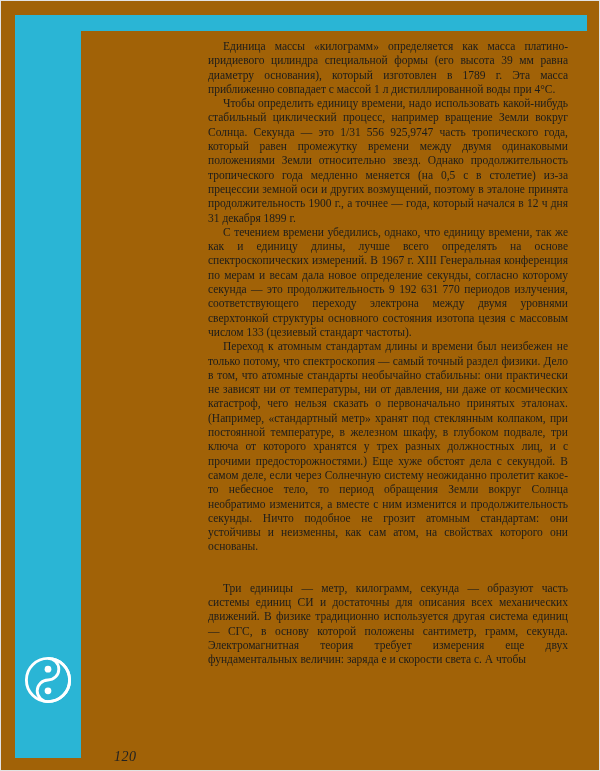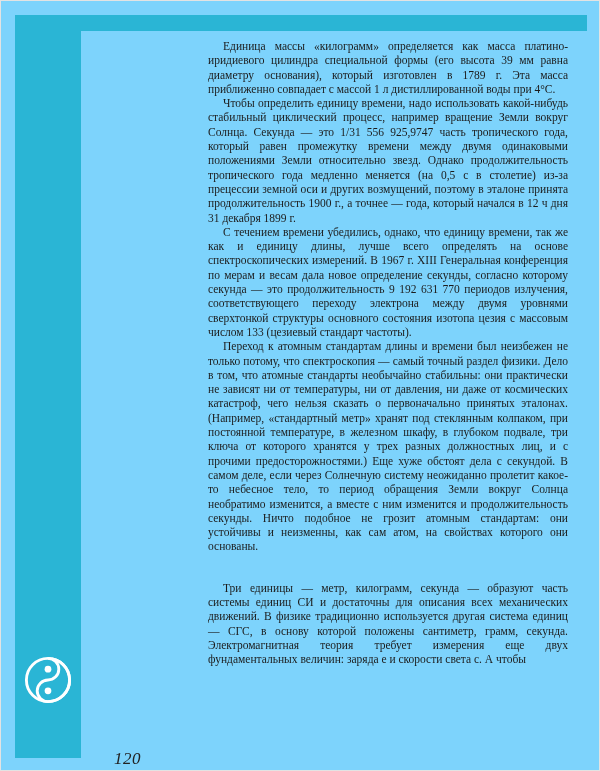--- a/index.html
+++ b/index.html
@@ -5,21 +5,21 @@
   html, body {
     margin: 0;
     padding: 0;
     background: #ffffff;
     font-family: "Liberation Serif", "DejaVu Serif", serif;
   }
   .sheet {
     position: relative;
     width: 600px;
     height: 771px;
-    background: #7dd3fc;
+    background: #a16207;
     box-sizing: border-box;
     border: 1px solid #e3e3e3;
     overflow: hidden;
   }
   .accent-top {
     position: absolute;
     left: 14px;
     top: 14px;
     width: 572px;
     height: 16px;
@@ -56,21 +56,21 @@
     margin: 0;
     text-indent: 15px;
   }
   .text-column p.spaced-before {
     margin-top: 27px;
   }
   .page-number {
     position: absolute;
     left: 113px;
     top: 748px;
-    font-size: 17px;
+    font-size: 14px;
     font-style: italic;
     color: #222;
     letter-spacing: 0.5px;
   }
 </style>
 </head>
 <body>
 
 <div class="sheet">
 

